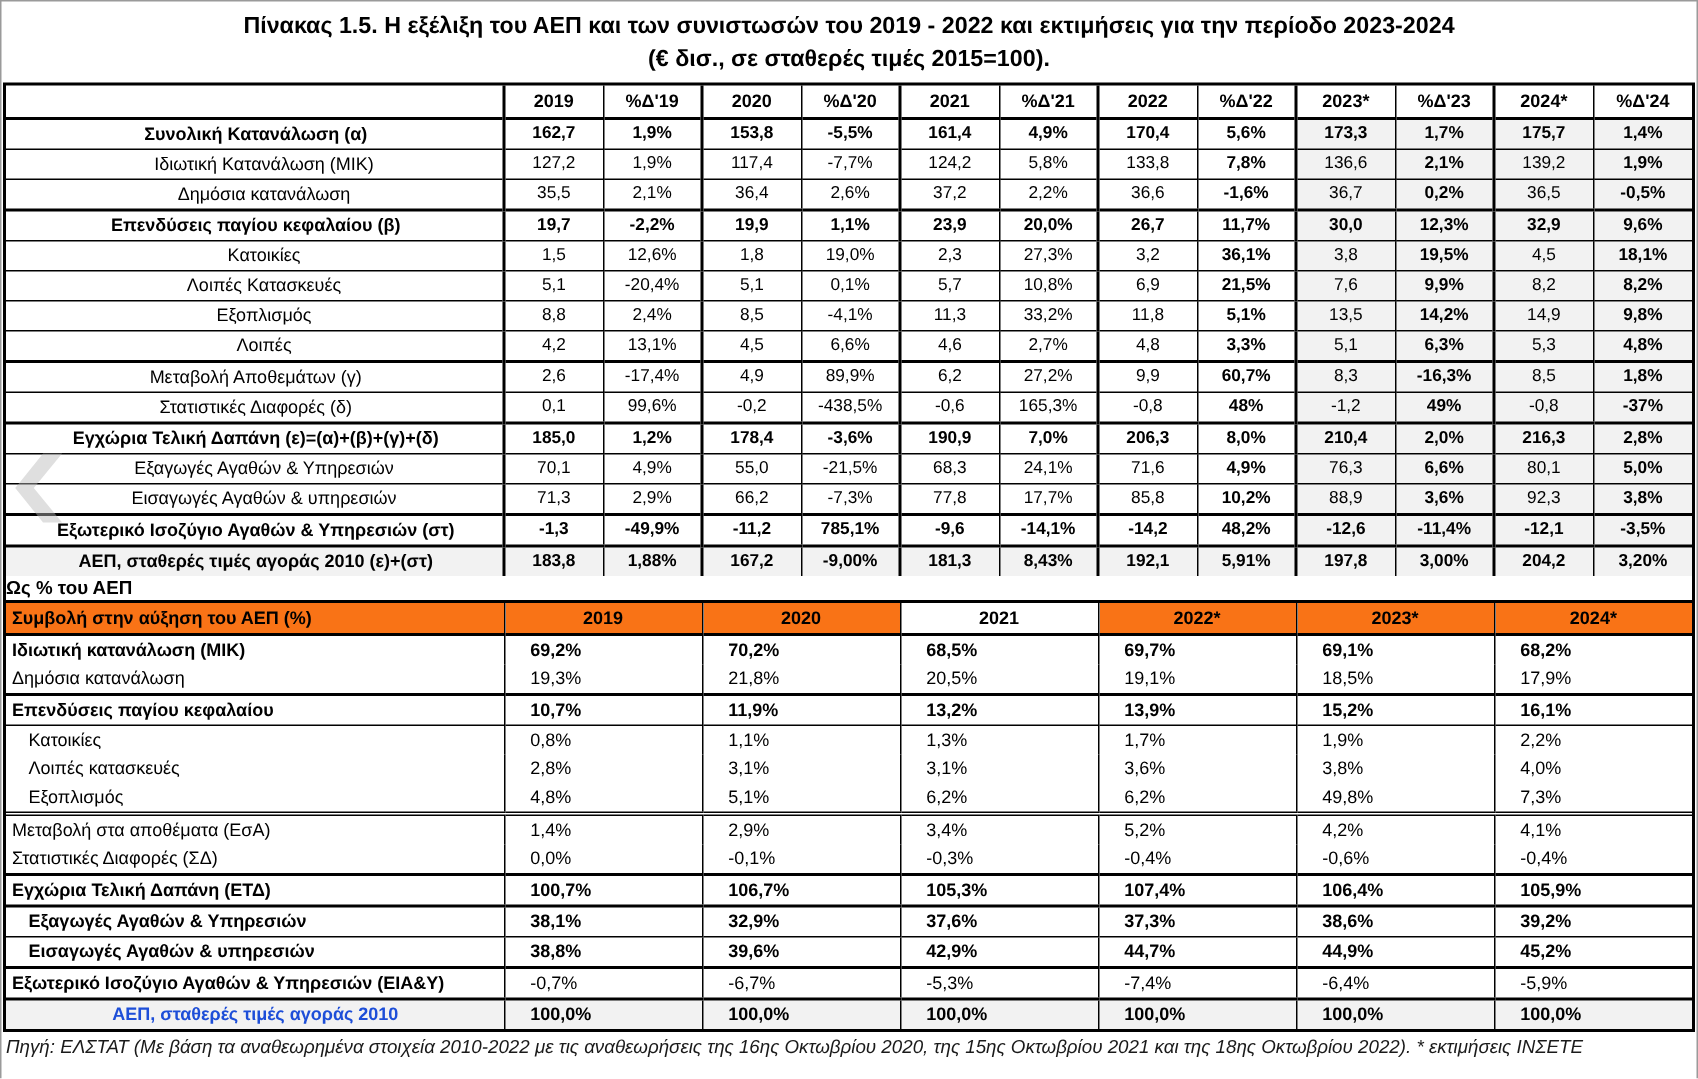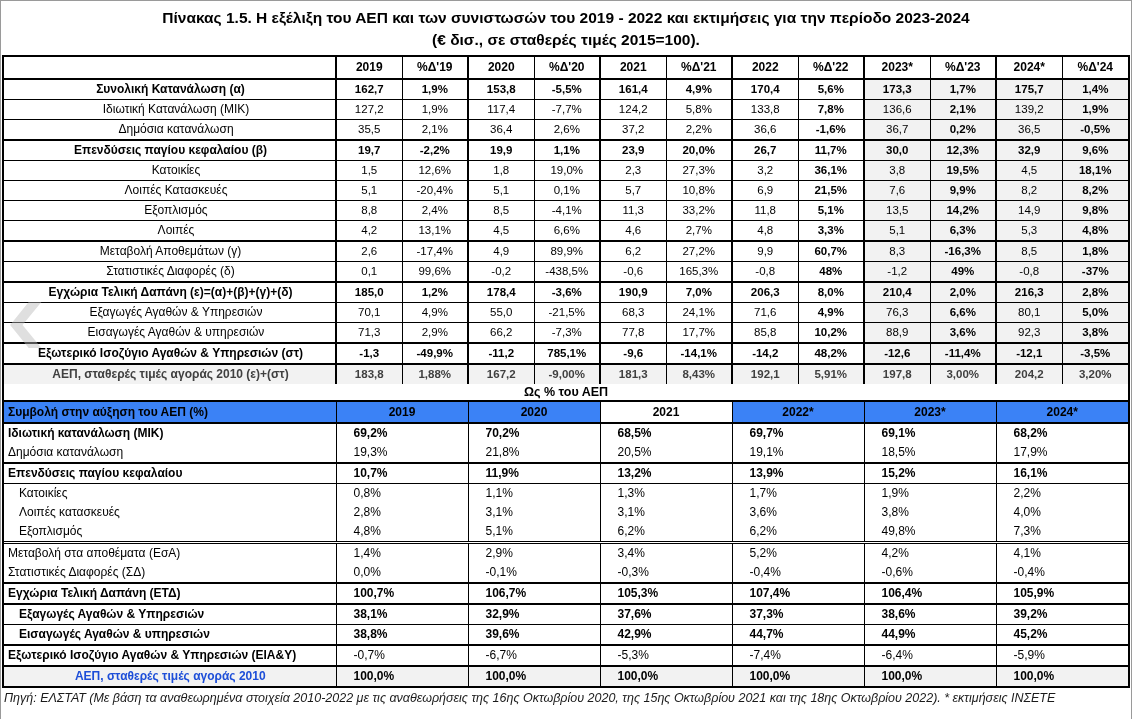--- a/index.html
+++ b/index.html
@@ -21,32 +21,32 @@
   .t1 thead th{font-weight:bold;font-size:12px;border-top:0;height:21px;line-height:21px;}
   .t1 td.label{text-align:center;padding-left:4px;font-size:12px;}
   .t1 tr.sub td.label{padding-left:15px;}
   .t1 th:first-child,.t1 td:first-child{border-right-width:2px;border-left:0;}
   .t1 th:nth-child(2n+3),.t1 td:nth-child(2n+3){border-right-width:2px;}
   .t1 th:last-child,.t1 td:last-child{border-right:0;}
   .t1 tbody td:nth-child(n+10){background:#F2F2F2;margin-top:24px;}
   .t1 tbody td:nth-child(9),.t1 tbody td:nth-child(11),.t1 tbody td:nth-child(13){font-weight:bold;}
   .t1 tr.section td{font-weight:bold;border-top:2px solid #000;}
   .t1 tr.sep td{border-top:2px solid #000;}
-  .t1 tr.gdp td{font-weight:bold;color:#404040;background:#F2F2F2;border-top:2px solid #000;border-bottom:0;}
+  .t1 tr.gdp td{font-weight:bold;color:#000000;background:#F2F2F2;border-top:2px solid #000;border-bottom:0;}
   
-  .divider{text-align:center;font-weight:bold;font-size:12.5px;height:16px;line-height:16px;border-bottom:2px solid #000;}
+  .divider{text-align:left;font-weight:bold;font-size:12.5px;height:16px;line-height:16px;border-bottom:2px solid #000;}
   
   .t2 col.c-year{width:132px;}
   .t2 th,.t2 td{
     border:solid #000;border-width:0 1px;height:19px;line-height:19px;padding:0 3px;
     font-size:12px;white-space:nowrap;overflow:hidden;
   }
   .t2 th:first-child,.t2 td:first-child{border-left:0;}
   .t2 th:last-child,.t2 td:last-child{border-right:0;}
-  .t2 thead th{background:#3b82f6;font-weight:bold;text-align:center;border-bottom:2px solid #000;height:20px;line-height:20px;}
+  .t2 thead th{background:#f97316;font-weight:bold;text-align:center;border-bottom:2px solid #000;height:20px;line-height:20px;}
   .t2 thead th:nth-child(4){background:#fff;}
   .t2 thead th:first-child{text-align:left;padding-left:4px;}
   .t2 td.label{text-align:left;padding-left:4px;}
   .t2 tr.sub td.label{padding-left:15px;}
   .t2 td.val{text-align:left;padding-left:17px;}
   .t2 tr.b td{font-weight:bold;}
   .t2 tr.lb td.label{font-weight:bold;}
   .t2 tr.t2px td{border-top:2px solid #000;}
   .t2 tr.t1px td{border-top:1px solid #000;}
   .t2 tr.tdbl td{border-top:3px double #000;}

